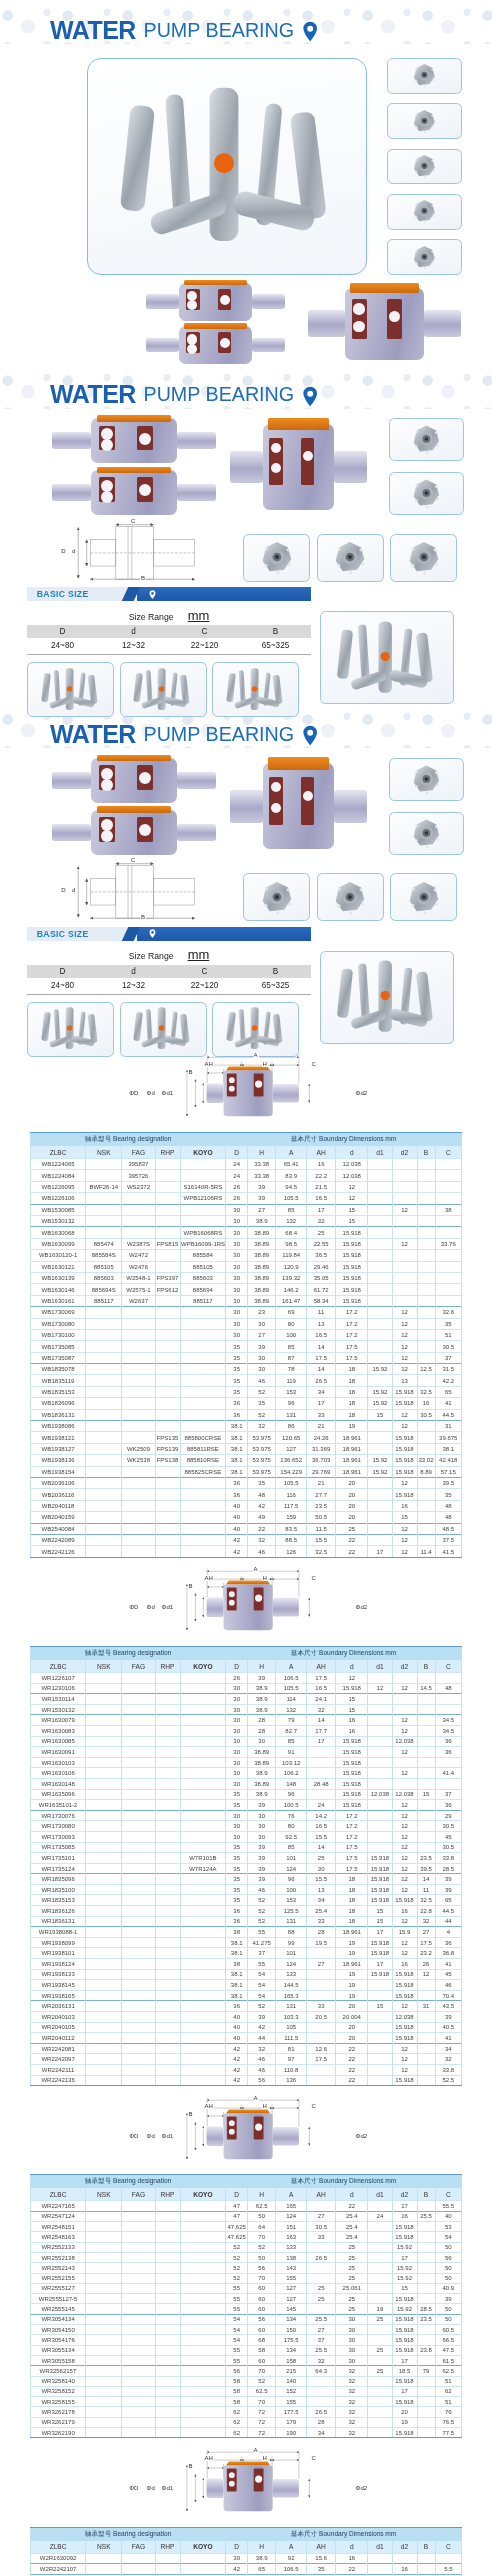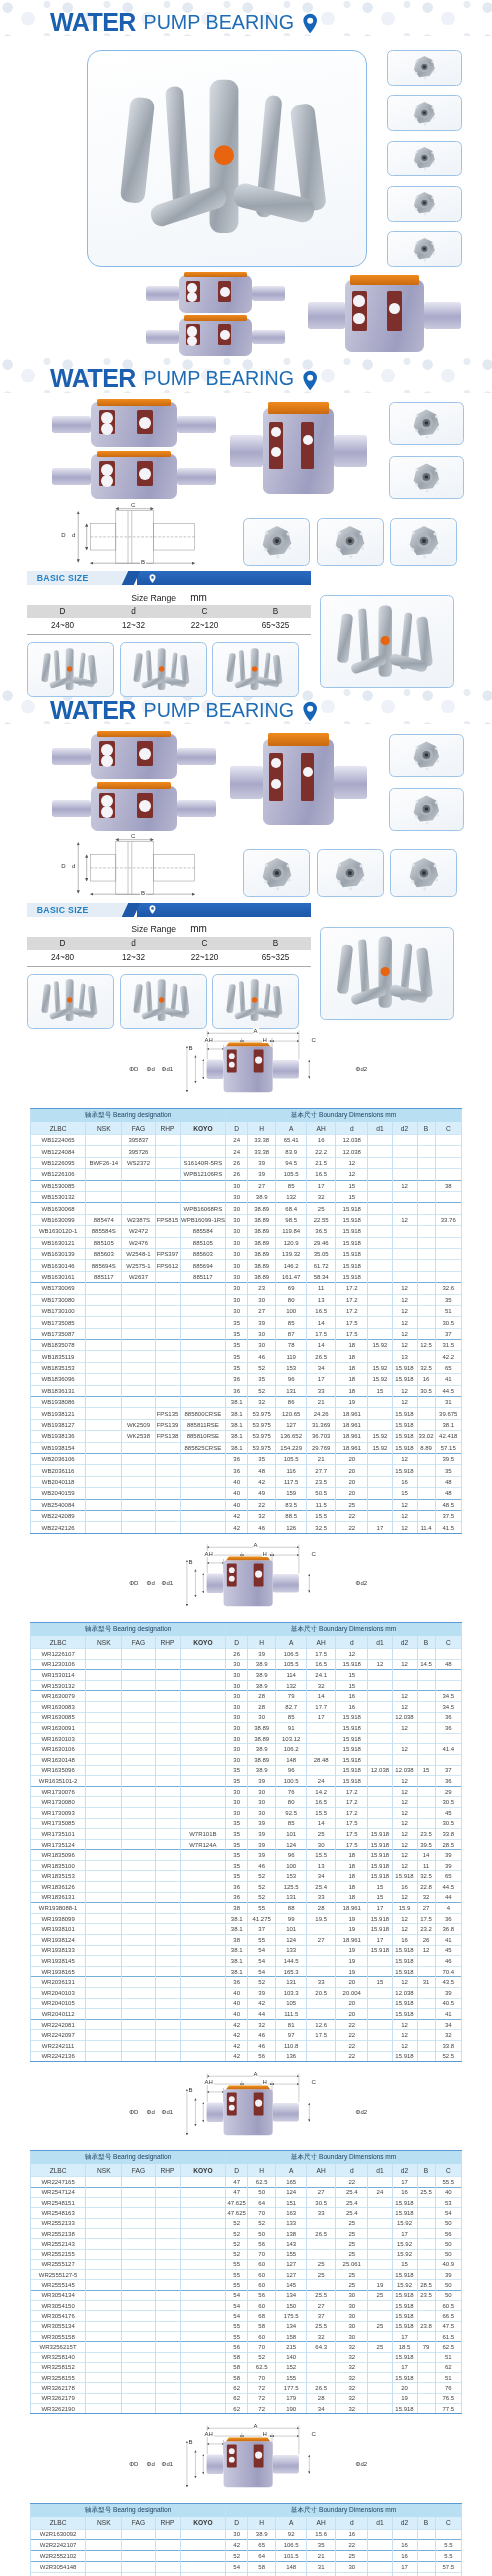--- a/index.html
+++ b/index.html
@@ -9,20 +9,21 @@
     font-family:"Liberation Sans", sans-serif;
     color:#333;
   }
   
   .dots{
     background-image:
       radial-gradient(circle at 7.6px 7.6px, #e3e9f1 4.9px, transparent 5.5px),
       radial-gradient(circle at 28px 18.6px, #eef2f8 6.6px, transparent 7px),
       radial-gradient(circle at 47px 4.4px,  #e8edf4 3.3px, transparent 3.8px);
     background-size:60px 32px;
+    margin-top:8px;
   }
   
   .titlebar{height:36px;padding:8.7px 0 0 50px;box-sizing:border-box;display:flex;align-items:center;gap:7.6px;}
   .t-bold{font-size:25px;font-weight:bold;letter-spacing:-0.5px;color:#1a5fb0;}
   .t-rest{font-size:19.7px;font-weight:normal;letter-spacing:0;color:#1e6cb5;}
   .title-pin{width:16.4px;height:21px;flex:0 0 auto;margin-top:2.2px;}
   
   .ph{border:0.5px solid #9cc3e8;border-radius:5.5px;background:linear-gradient(160deg,#fdfdfe,#eef3f8);
       display:flex;align-items:center;justify-content:center;overflow:hidden;box-sizing:border-box;}
   .ph svg{width:86%;height:86%;}
@@ -67,21 +68,21 @@
   
   .banner{height:14px;position:relative;display:flex;align-items:stretch;}
   .banner-left{width:93px;background:#e4edf6;color:#2380c4;font-size:8.7px;font-weight:bold;
     display:flex;align-items:center;padding-left:9.8px;letter-spacing:0.3px;}
   .banner-skew{width:12px;background:#1d57a8;transform:skewX(-25deg);margin-left:-4.4px;}
   .banner-main{flex:1;background:linear-gradient(#2a6cc0,#1d57a8);display:flex;align-items:center;padding-left:12px;}
   .banner-pin{width:7px;height:9.3px;}
   
   .sizebox{margin-top:3.3px;width:284px;font-size:8.2px;color:#222;}
   .sr-title{text-align:center;padding:3.3px 0 2.2px 0;font-size:8.7px;}
-  .sr-title .unit{margin-left:14px;font-size:10px;}
+  .sr-title .unit{margin-left:14px;font-size:13px;text-decoration:underline;}
   .sr-head{display:flex;background:#d9d9d9;height:13px;align-items:center;}
   .sr-head span{flex:1;text-align:center;font-size:8.2px;}
   .sr-vals{display:flex;height:15.3px;align-items:center;}
   .sr-vals span{flex:1;text-align:center;font-size:8.2px;}
   .sr-rule{border-bottom:0.5px solid #aaa;margin-top:1.1px;}
   
   .diagram{width:273px;height:72px;position:relative;margin:8.7px auto 7.6px auto;}
   .diagram svg{width:100%;height:100%;}
   .dlabel{position:absolute;font-size:6px;color:#333;background:#fff;padding:0 1.1px;line-height:6px;}
   .dim{stroke:#666;stroke-width:1;fill:none;}

